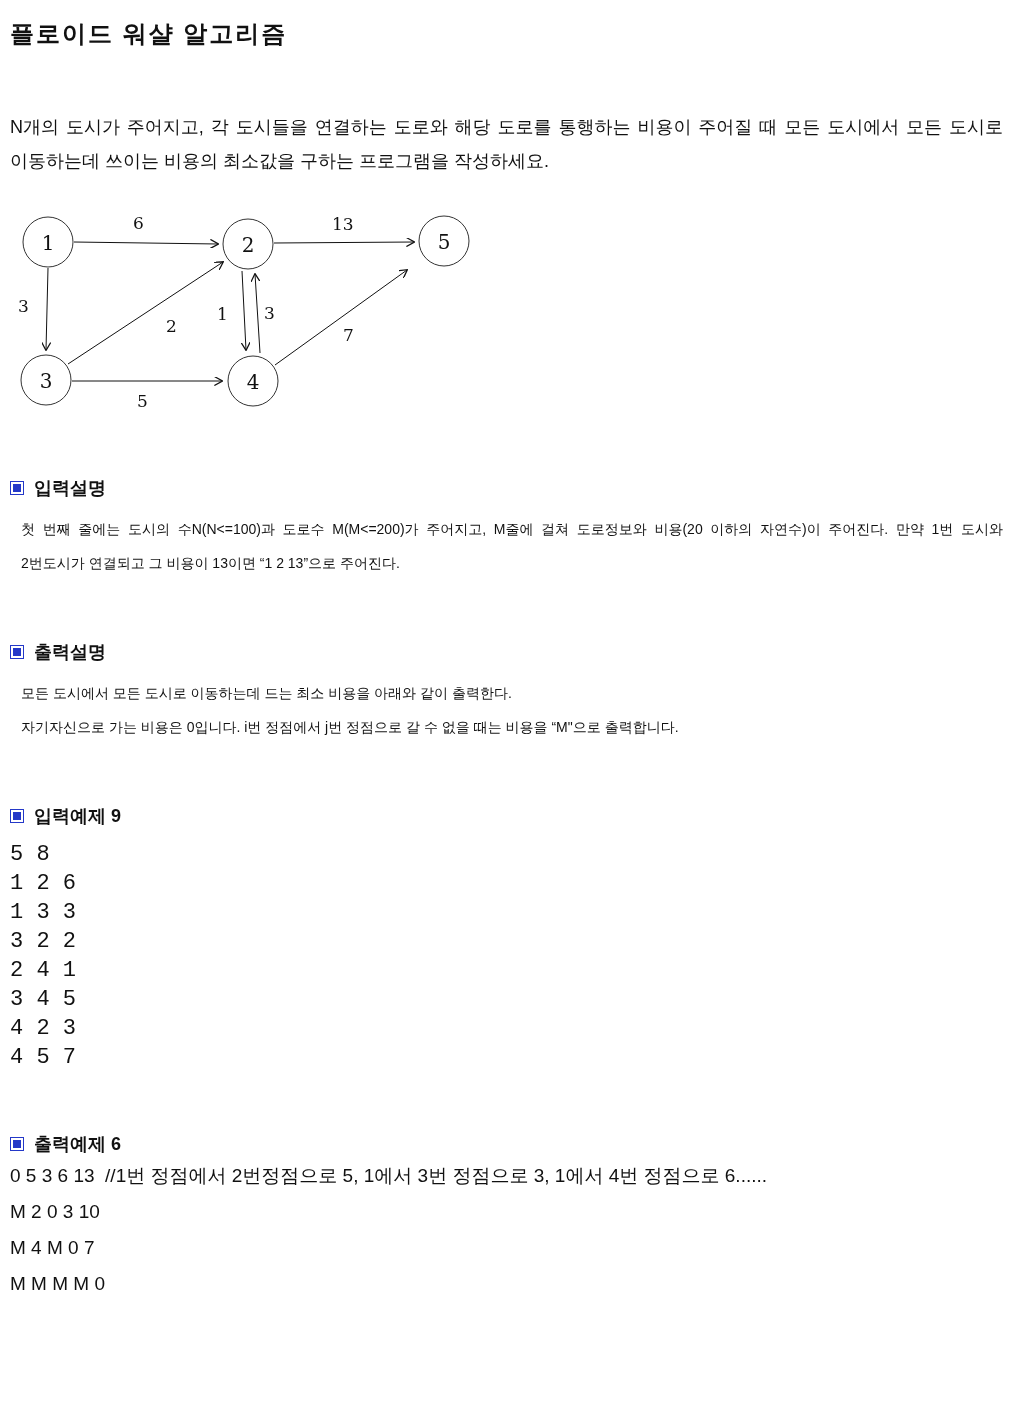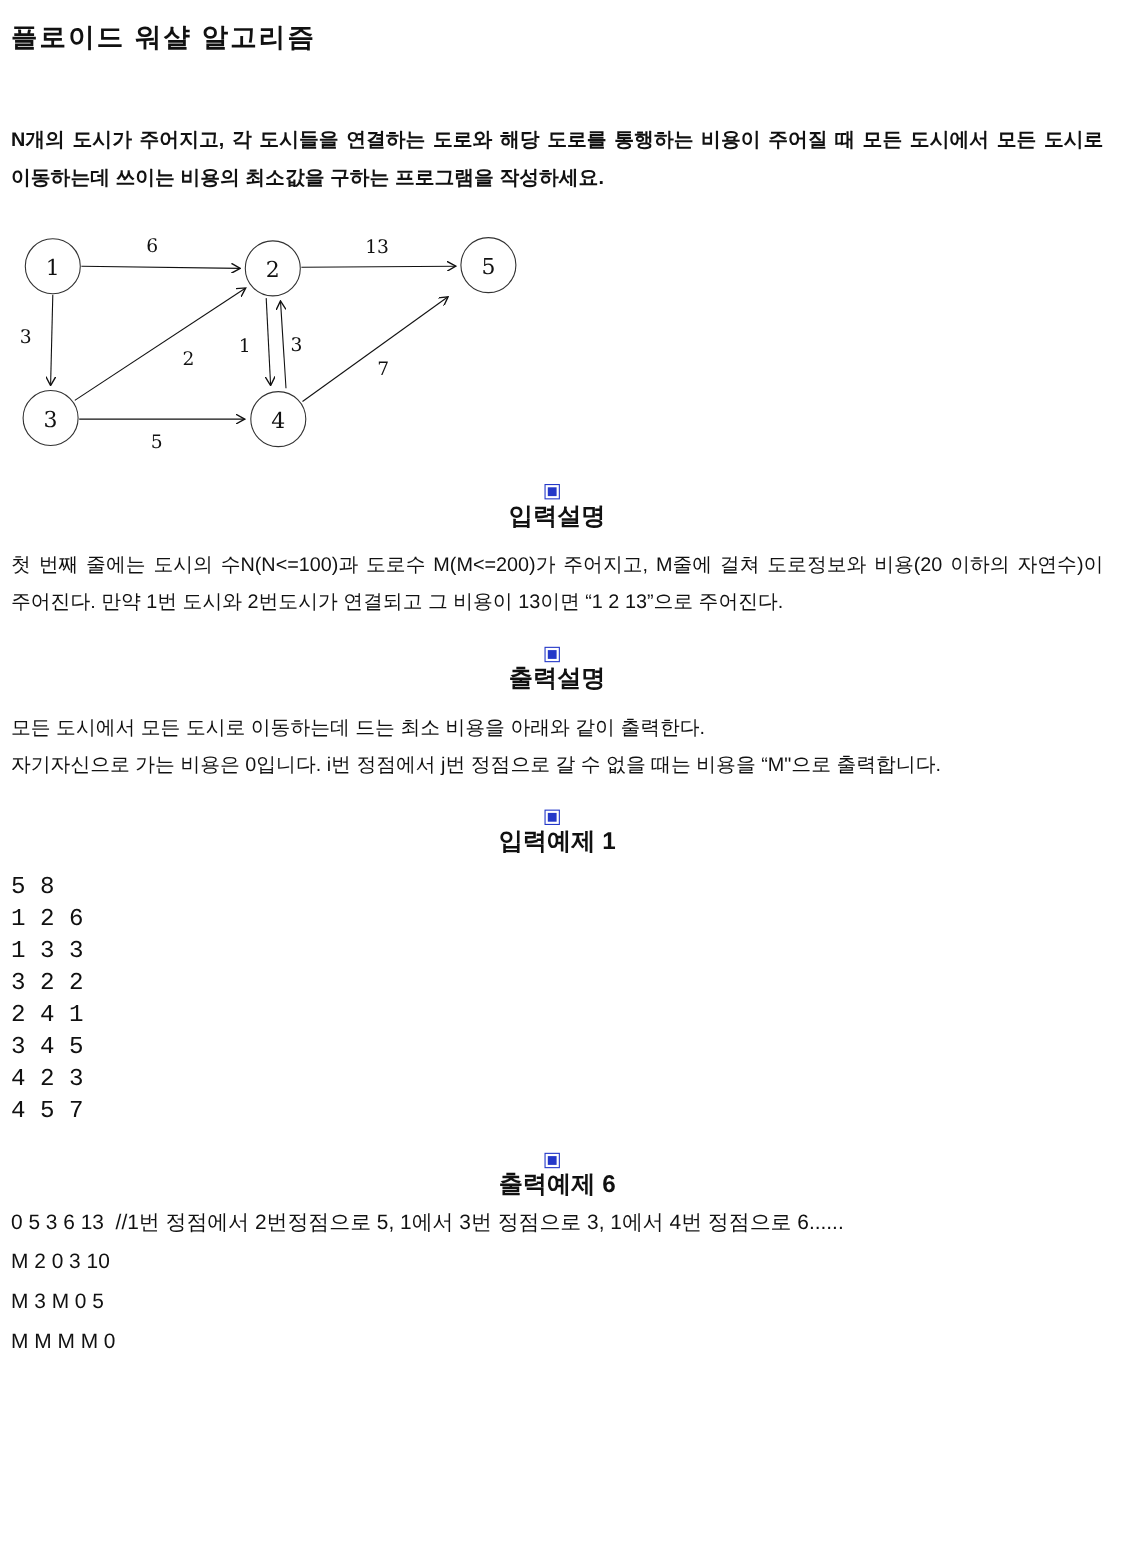--- a/index.html
+++ b/index.html
@@ -19,56 +19,54 @@
     font-weight: bold;
     letter-spacing: 2px;
     margin: 10px 0 0 0;
   }
   .intro {
     margin: 60px 0 0 0;
     font-size: 18px;
     line-height: 34px;
     text-align: justify;
     word-break: keep-all;
-    font-weight: bold;
   }
   .diagram {
     margin-top: 16px;
     height: 222px;
   }
   .diagram svg line { stroke: #111; stroke-width: 1; }
   .diagram svg circle { fill: #fff; stroke: #333; stroke-width: 1; }
   .node-label { font: 20px "DejaVu Serif", serif; fill: #111; text-anchor: middle; dominant-baseline: central; }
   .elabel { font: 17px "DejaVu Serif", serif; fill: #111; }
   .section-heading {
     display: flex;
     align-items: center;
-    font-size: 22px;
+    font-size: 18px;
     font-weight: bold;
-    margin-top: 24px;
-    flex-direction: column;
+    margin-top: 60px;
   }
   .sq {
     width: 14px;
     height: 14px;
     border: 1px solid #2438c8;
     display: inline-block;
     position: relative;
     margin-right: 10px;
     flex: none;
   }
   .sq::after {
     content: "";
     position: absolute;
     left: 2px; top: 2px; right: 2px; bottom: 2px;
     background: #2438c8;
   }
   .section-body {
-    margin: 12px 0 0 0;
-    font-size: 18px;
+    margin: 12px 0 0 11px;
+    font-size: 14px;
     line-height: 34px;
     text-align: justify;
     word-break: keep-all;
   }
   .section-body + .section-body { margin-top: 0; }
   .example-lines {
     margin-top: 12px;
     font-size: 22px;
     line-height: 29px;
     font-family: Liberation Mono, monospace;
@@ -139,21 +137,21 @@
       <span class="sq"></span>
       <span>출력설명</span>
     </div>
     <p class="section-body">모든 도시에서 모든 도시로 이동하는데 드는 최소 비용을 아래와 같이 출력한다.</p>
     <p class="section-body">자기자신으로 가는 비용은 0입니다. i번 정점에서 j번 정점으로 갈 수 없을 때는 비용을 “M"으로 출력합니다.</p>
   </div>
 
   <div class="section">
     <div class="section-heading">
       <span class="sq"></span>
-      <span>입력예제 1</span>
+      <span>입력예제 9</span>
     </div>
     <div class="example-lines">
       <div class="ex-line">5 8</div>
       <div class="ex-line">1 2 6</div>
       <div class="ex-line">1 3 3</div>
       <div class="ex-line">3 2 2</div>
       <div class="ex-line">2 4 1</div>
       <div class="ex-line">3 4 5</div>
       <div class="ex-line">4 2 3</div>
       <div class="ex-line">4 5 7</div>
@@ -161,18 +159,18 @@
   </div>
 
   <div class="section">
     <div class="section-heading">
       <span class="sq"></span>
       <span>출력예제 6</span>
     </div>
     <div class="output-lines">
       <div class="ex-line">0 5 3 6 13  //1번 정점에서 2번정점으로 5, 1에서 3번 정점으로 3, 1에서 4번 정점으로 6......</div>
       <div class="ex-line">M 2 0 3 10</div>
-      <div class="ex-line">M 3 M 0 5</div>
+      <div class="ex-line">M 4 M 0 7</div>
       <div class="ex-line">M M M M 0</div>
     </div>
   </div>
 
 </div>
 
 </body></html>

